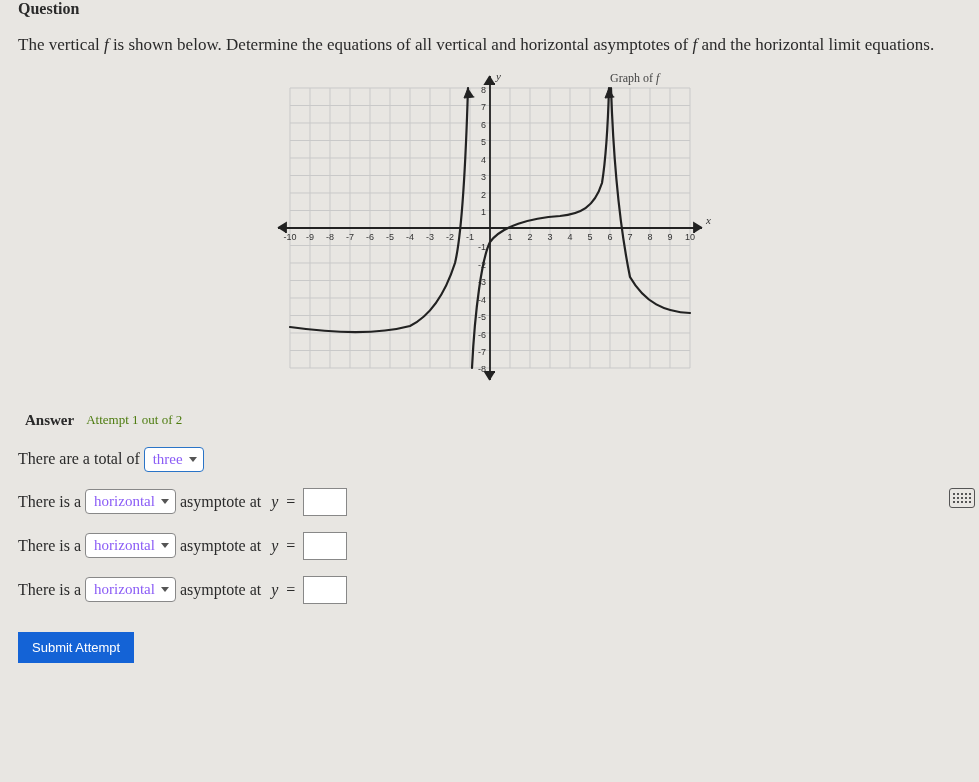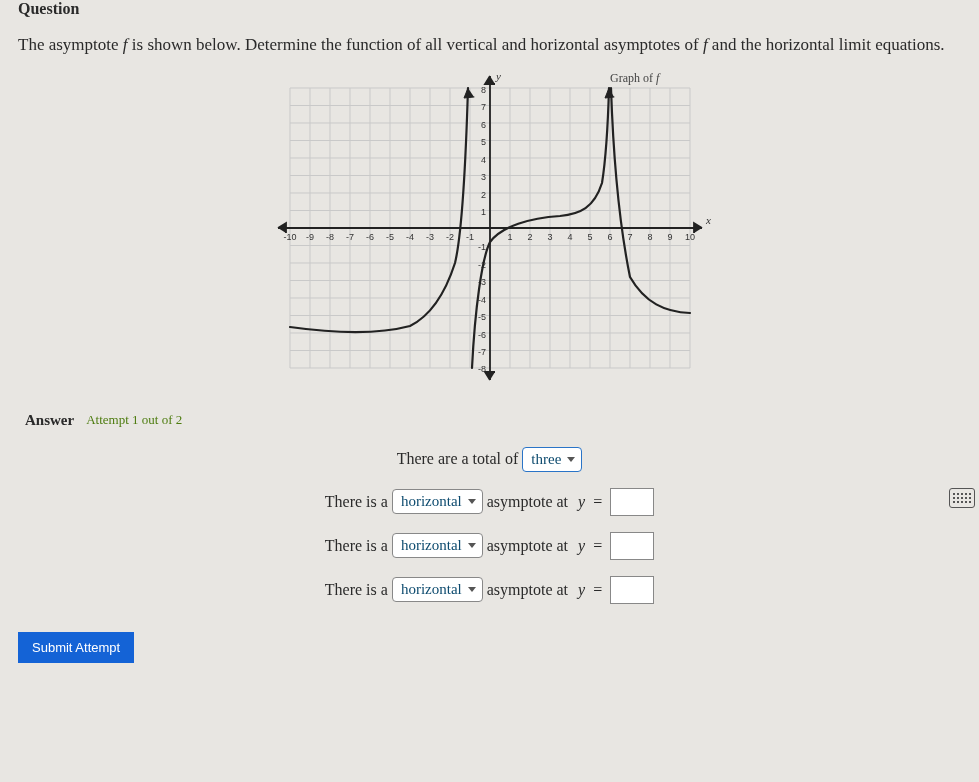--- a/index.html
+++ b/index.html
@@ -39,31 +39,30 @@
   }
   .ans-label { font-weight: bold; font-size: 15px; }
   .attempt { color: #4d7c0f; font-size: 13px; margin-left: 6px; }
   .line {
     font-size: 16px;
     margin: 16px 0;
     display: flex;
     align-items: center;
     flex-wrap: wrap;
     gap: 4px;
-    justify-content: center;
   }
   .select {
     display: inline-flex;
     align-items: center;
     background: #fff;
     border: 1.5px solid #2a74c7;
     border-radius: 4px;
     padding: 3px 6px 3px 8px;
     font-size: 15px;
-    color: #0c4a6e;
+    color: #8b5cf6;
     cursor: pointer;
   }
   .select.gray { border-color: #888; }
   .chev {
     margin-left: 6px;
     width: 0; height: 0;
     border-left: 4px solid transparent;
     border-right: 4px solid transparent;
     border-top: 5px solid #555;
   }
@@ -101,21 +100,21 @@
   .container { position: relative; }
 </style>
 </head>
 <body>
 
 <div class="container">
 <div class="page">
   <div class="q-title">Question</div>
 
   <div class="prompt">
-    <span>The asymptote </span><span class="func">f</span><span> is shown below. Determine the function of all vertical and horizontal asymptotes of </span><span class="func">f</span><span> and the horizontal limit equations.</span>
+    <span>The vertical </span><span class="func">f</span><span> is shown below. Determine the equations of all vertical and horizontal asymptotes of </span><span class="func">f</span><span> and the horizontal limit equations.</span>
   </div>
 
   <div class="graph-wrap">
     <svg width="480" height="320" viewBox="0 0 480 320">
 
       <g stroke="#c9c9c9" stroke-width="1">
 
         <line x1="40" y1="20" x2="40" y2="300"></line>
             <line x1="60" y1="20" x2="60" y2="300"></line>
             <line x1="80" y1="20" x2="80" y2="300"></line>

